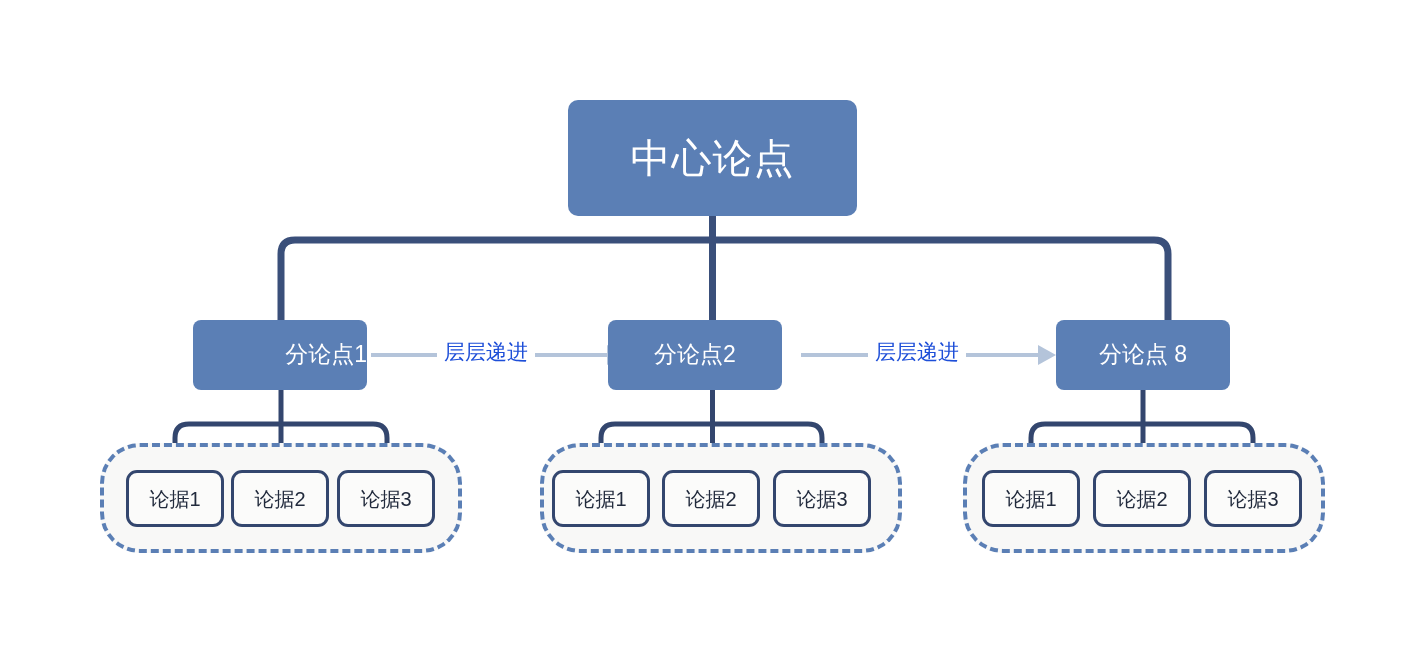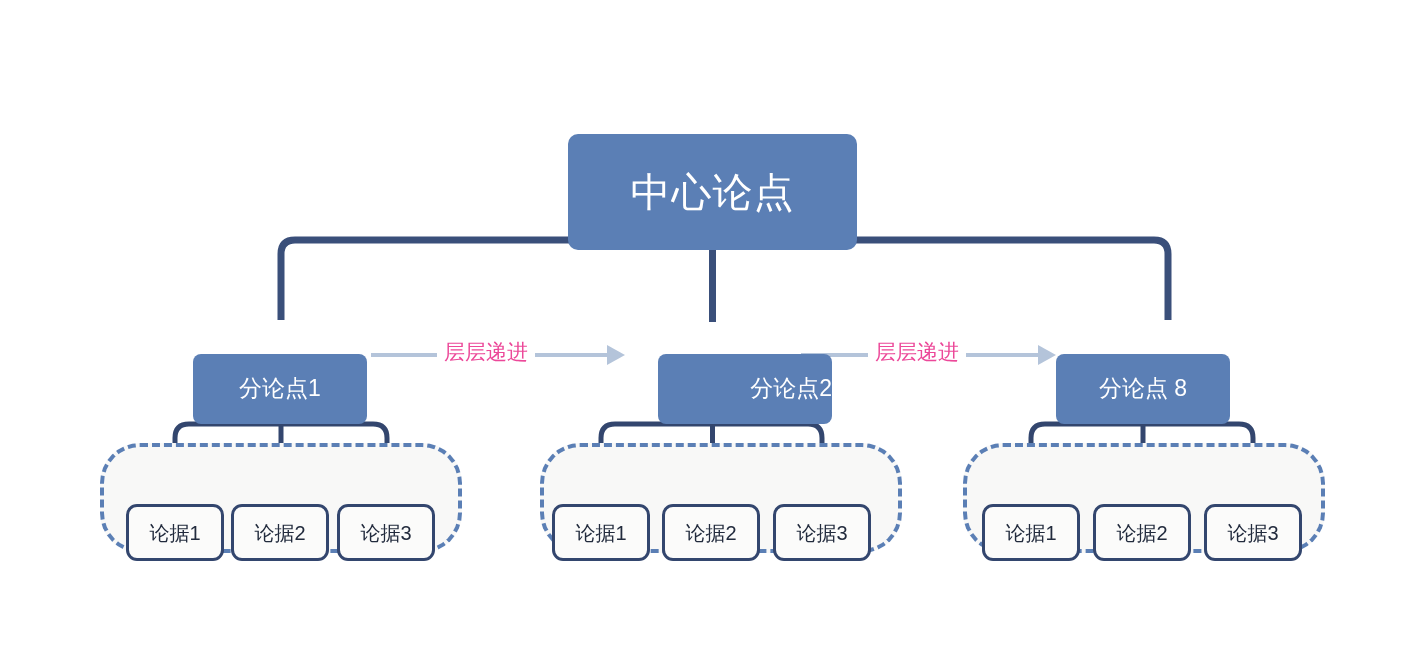--- a/index.html
+++ b/index.html
@@ -26,21 +26,20 @@
     pointer-events: none;
   }
   .node {
     position: absolute;
     box-sizing: border-box;
     display: flex;
     align-items: center;
     justify-content: center;
     text-align: center;
     line-height: 1.1;
-    margin-top: 34px;
   }
   .central-node {
     left: 568px;
     top: 100px;
     width: 289px;
     height: 116px;
     background: #5b7fb5;
     border-radius: 10px;
     color: #ffffff;
     font-size: 40px;
@@ -50,22 +49,22 @@
   .sub-node {
     top: 320px;
     width: 174px;
     height: 70px;
     background: #5b7fb5;
     border-radius: 8px;
     color: #ffffff;
     font-size: 23px;
     z-index: 5;
   }
-  .sub-node.s0 { left: 193px; }
-  .sub-node.s1 { left: 658px; justify-content: flex-end; }
+  .sub-node.s0 { left: 193px; justify-content: flex-end; }
+  .sub-node.s1 { left: 608px; }
   .sub-node.s2 { left: 1056px; }
 
   .group-container {
     position: absolute;
     box-sizing: border-box;
     top: 443px;
     width: 362px;
     height: 110px;
     background: #f8f8f7;
     border: 4px dashed #5b7fb5;
@@ -94,21 +93,21 @@
   .ev-node.g1e1 { left: 662px; }
   .ev-node.g1e2 { left: 773px; }
   .ev-node.g2e0 { left: 982px; }
   .ev-node.g2e1 { left: 1093px; }
   .ev-node.g2e2 { left: 1204px; }
 
   .flow-label {
     position: absolute;
     top: 338px;
     font-size: 21px;
-    color: #ec4899;
+    color: #1d4ed8;
     background: #ffffff;
     padding: 0 7px;
     height: 28px;
     line-height: 28px;
     z-index: 7;
     white-space: nowrap;
   }
   .flow-label.f0 { left: 437px; }
   .flow-label.f1 { left: 868px; }
 </style>

